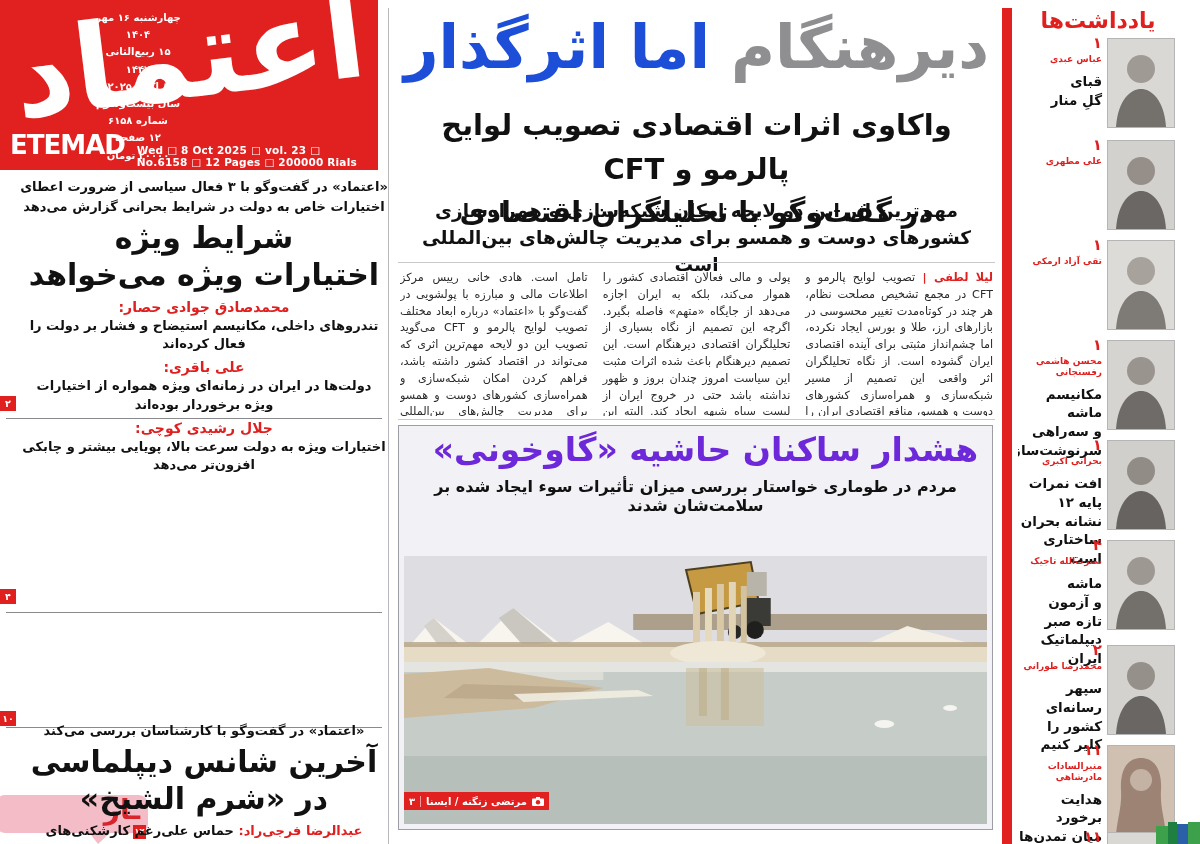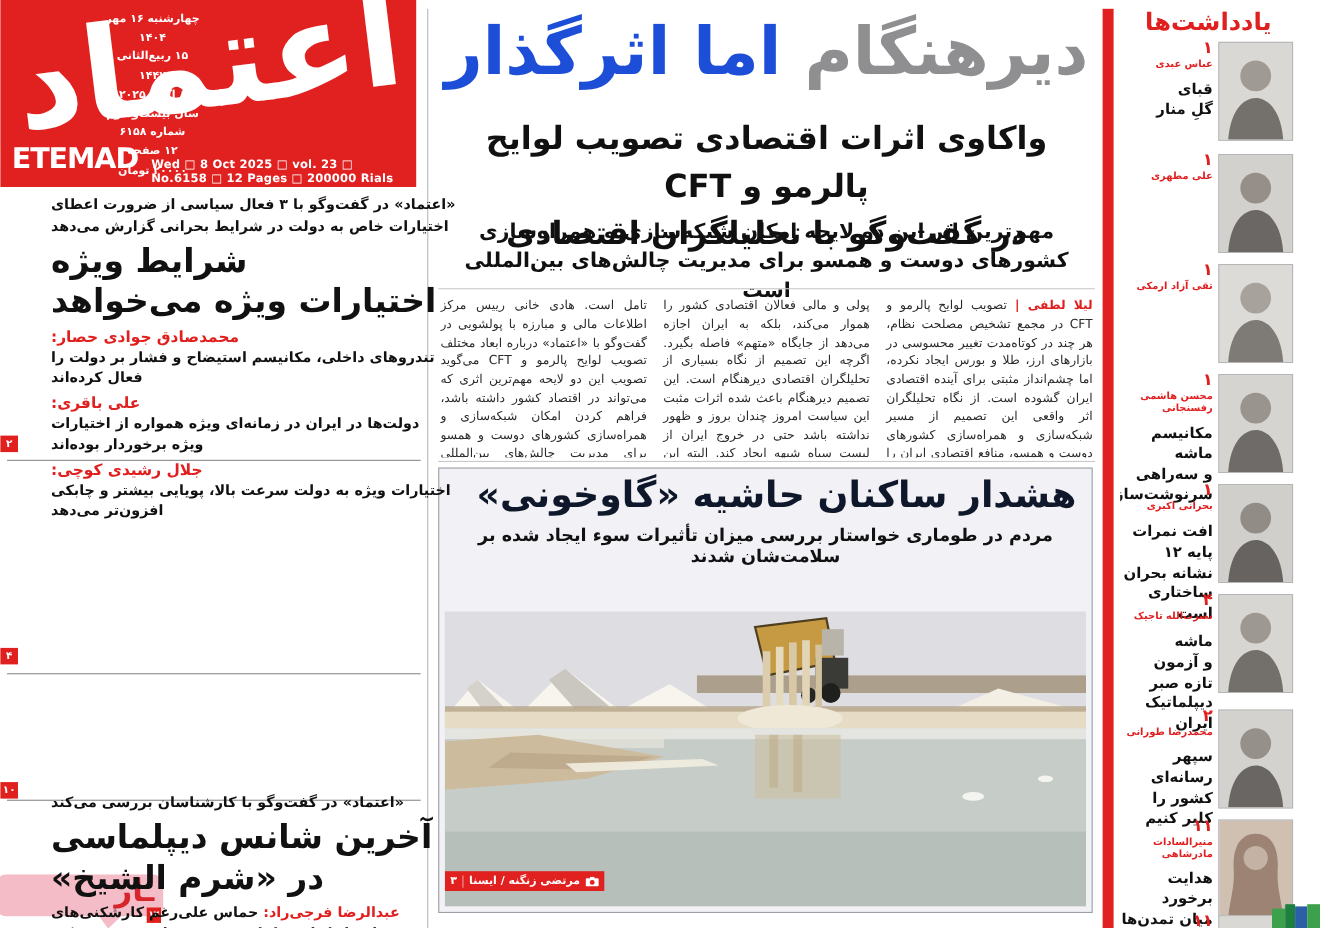--- a/index.html
+++ b/index.html
@@ -14,21 +14,21 @@
   .masthead-dates{position:absolute;left:92px;top:9px;width:92px;color:#fff;font-size:10px;
             line-height:1.72;text-align:center;direction:rtl;font-weight:700;}
   .latin-strip{position:absolute;left:10px;right:6px;bottom:2px;display:flex;align-items:baseline;
             gap:12px;color:#fff;direction:ltr;}
   .latin-name{font-size:26px;font-weight:800;letter-spacing:-1px;}
   .latin-info{font-size:10.5px;font-weight:700;letter-spacing:.2px;}
 
   
   .v-rule{position:absolute;left:388px;top:8px;bottom:0;width:1px;background:#b9b9bd;}
   .leftcol{position:absolute;left:0;top:0;width:388px;height:844px;}
-  .l-art{position:absolute;left:26px;width:368px;text-align:left;color:#111;}
+  .l-art{position:absolute;left:0;width:368px;text-align:center;color:#111;}
   .l-kicker{font-size:13px;font-weight:700;line-height:1.5;}
   .l-head{font-size:30px;font-weight:800;line-height:1.22;margin-top:4px;}
   .sp-name{color:#e01f1f;font-size:14px;font-weight:800;line-height:1.35;margin-top:5px;}
   .sp-quote{font-size:13px;font-weight:700;line-height:1.4;}
   .sp-inline{font-size:13px;font-weight:700;line-height:1.45;margin-top:4px;}
   .sp-inline .sp-name-inline{color:#e01f1f;font-weight:800;}
   .h-rule{position:absolute;left:6px;width:376px;height:0;border-top:1.5px solid #8a8a8e;}
   .pg-marker{position:absolute;width:16px;height:15px;background:#e01f1f;color:#fff;font-size:9.5px;
              font-weight:700;text-align:center;line-height:15px;z-index:3;}
 
@@ -46,21 +46,21 @@
   .bodycols{position:absolute;top:270px;left:2px;right:2px;height:146px;display:flex;gap:15px;
             overflow:hidden;}
   .bcol{flex:1;font-size:11.2px;line-height:1.5;text-align:justify;color:#2a2a2a;}
   .byline{color:#e01f1f;font-weight:800;}
   .m-rule2{position:absolute;top:419px;left:0;right:0;border-top:1px solid #c9c9cd;}
 
   
   .photo-box{position:absolute;top:425px;left:0;right:2px;height:405px;background:#f2f1f6;
              border:1px solid #9d9da5;box-sizing:border-box;text-align:center;}
   .pb-kicker{margin-top:9px;font-size:15px;font-weight:700;color:#111;}
-  .pb-head{margin-top:4px;font-size:33px;font-weight:800;color:#0f172a;line-height:1.2;padding-left:20px;}
+  .pb-head{margin-top:4px;font-size:33px;font-weight:800;color:#6d28d9;line-height:1.2;padding-left:20px;}
   .pb-sub{margin-top:7px;font-size:16px;font-weight:700;color:#111;}
   .pb-photo{position:absolute;left:5px;right:5px;bottom:5px;height:268px;overflow:hidden;background:#dddde1;}
   .caption-bar{position:absolute;left:0;bottom:14px;height:18px;background:#e02120;color:#fff;
                display:flex;align-items:center;direction:ltr;padding:0 5px;gap:5px;z-index:2;}
   .caption-num{font-size:10px;font-weight:700;border-right:1px solid #ffffff88;padding-right:5px;}
   .caption-credit{font-size:10px;font-weight:700;}
 
   
   .red-bar{position:absolute;left:1002px;top:8px;width:10px;height:836px;background:#e02120;}
   .sidebar{position:absolute;left:1018px;top:0;width:182px;height:844px;overflow:hidden;}

